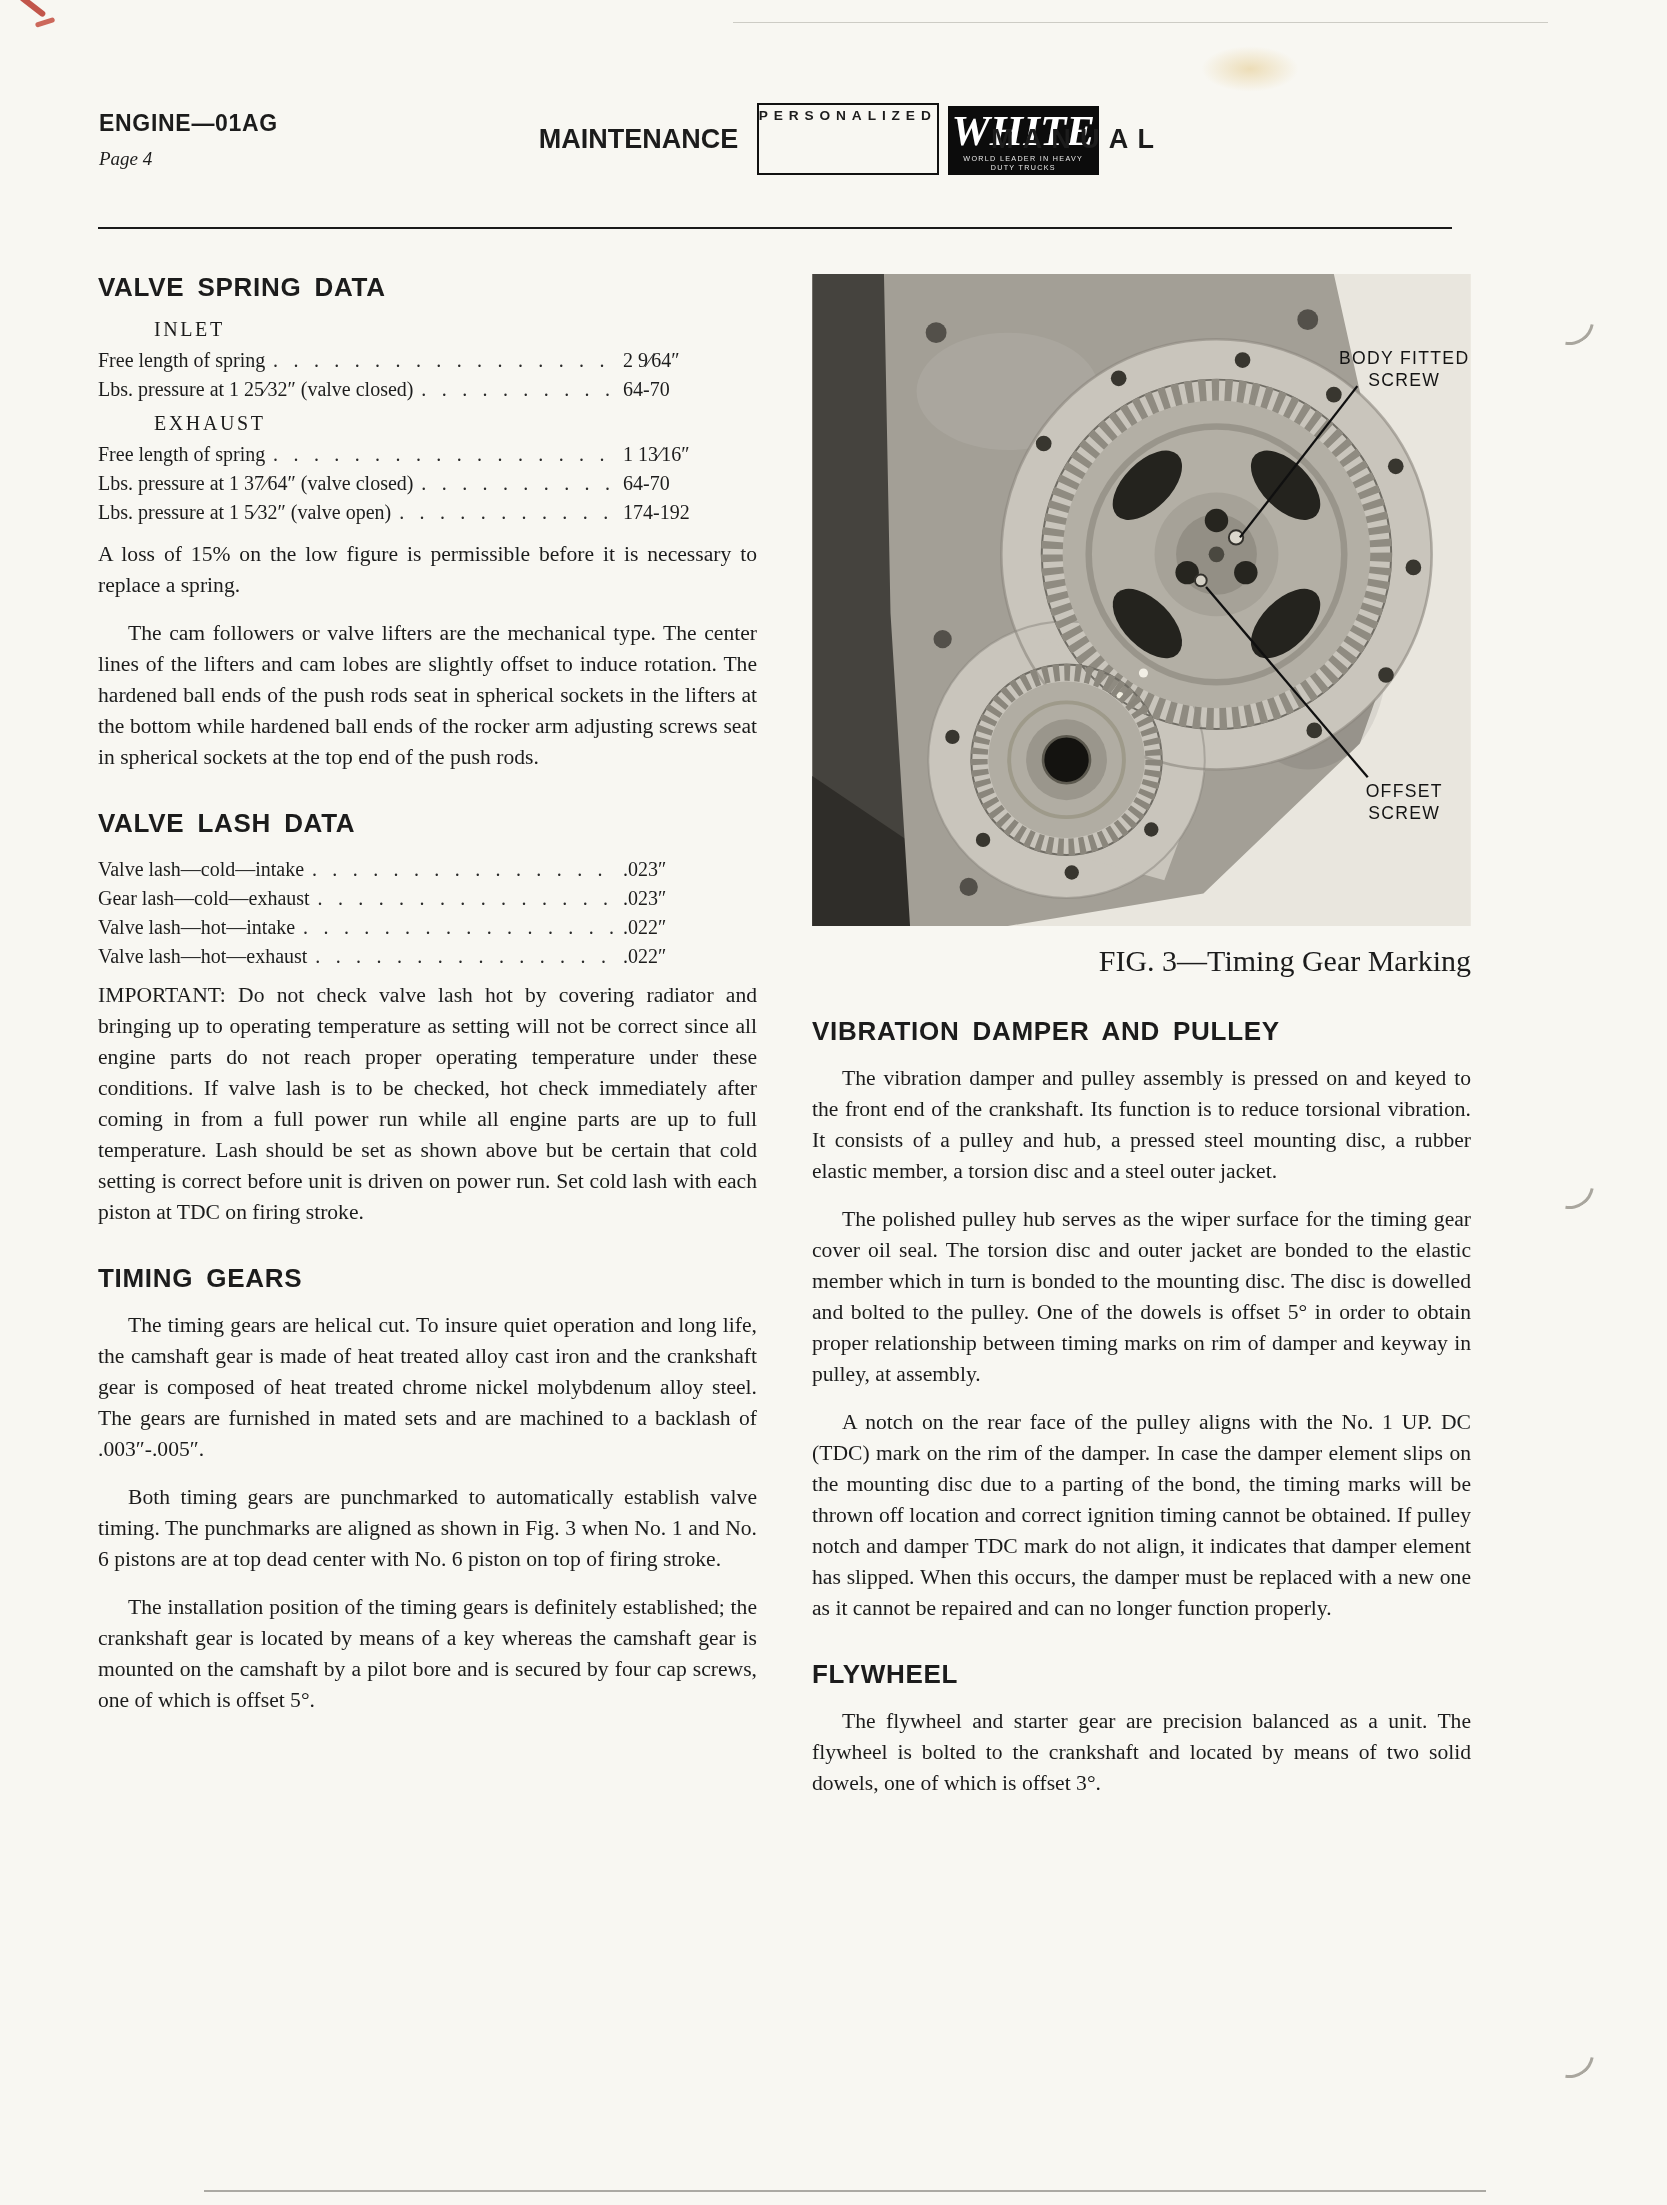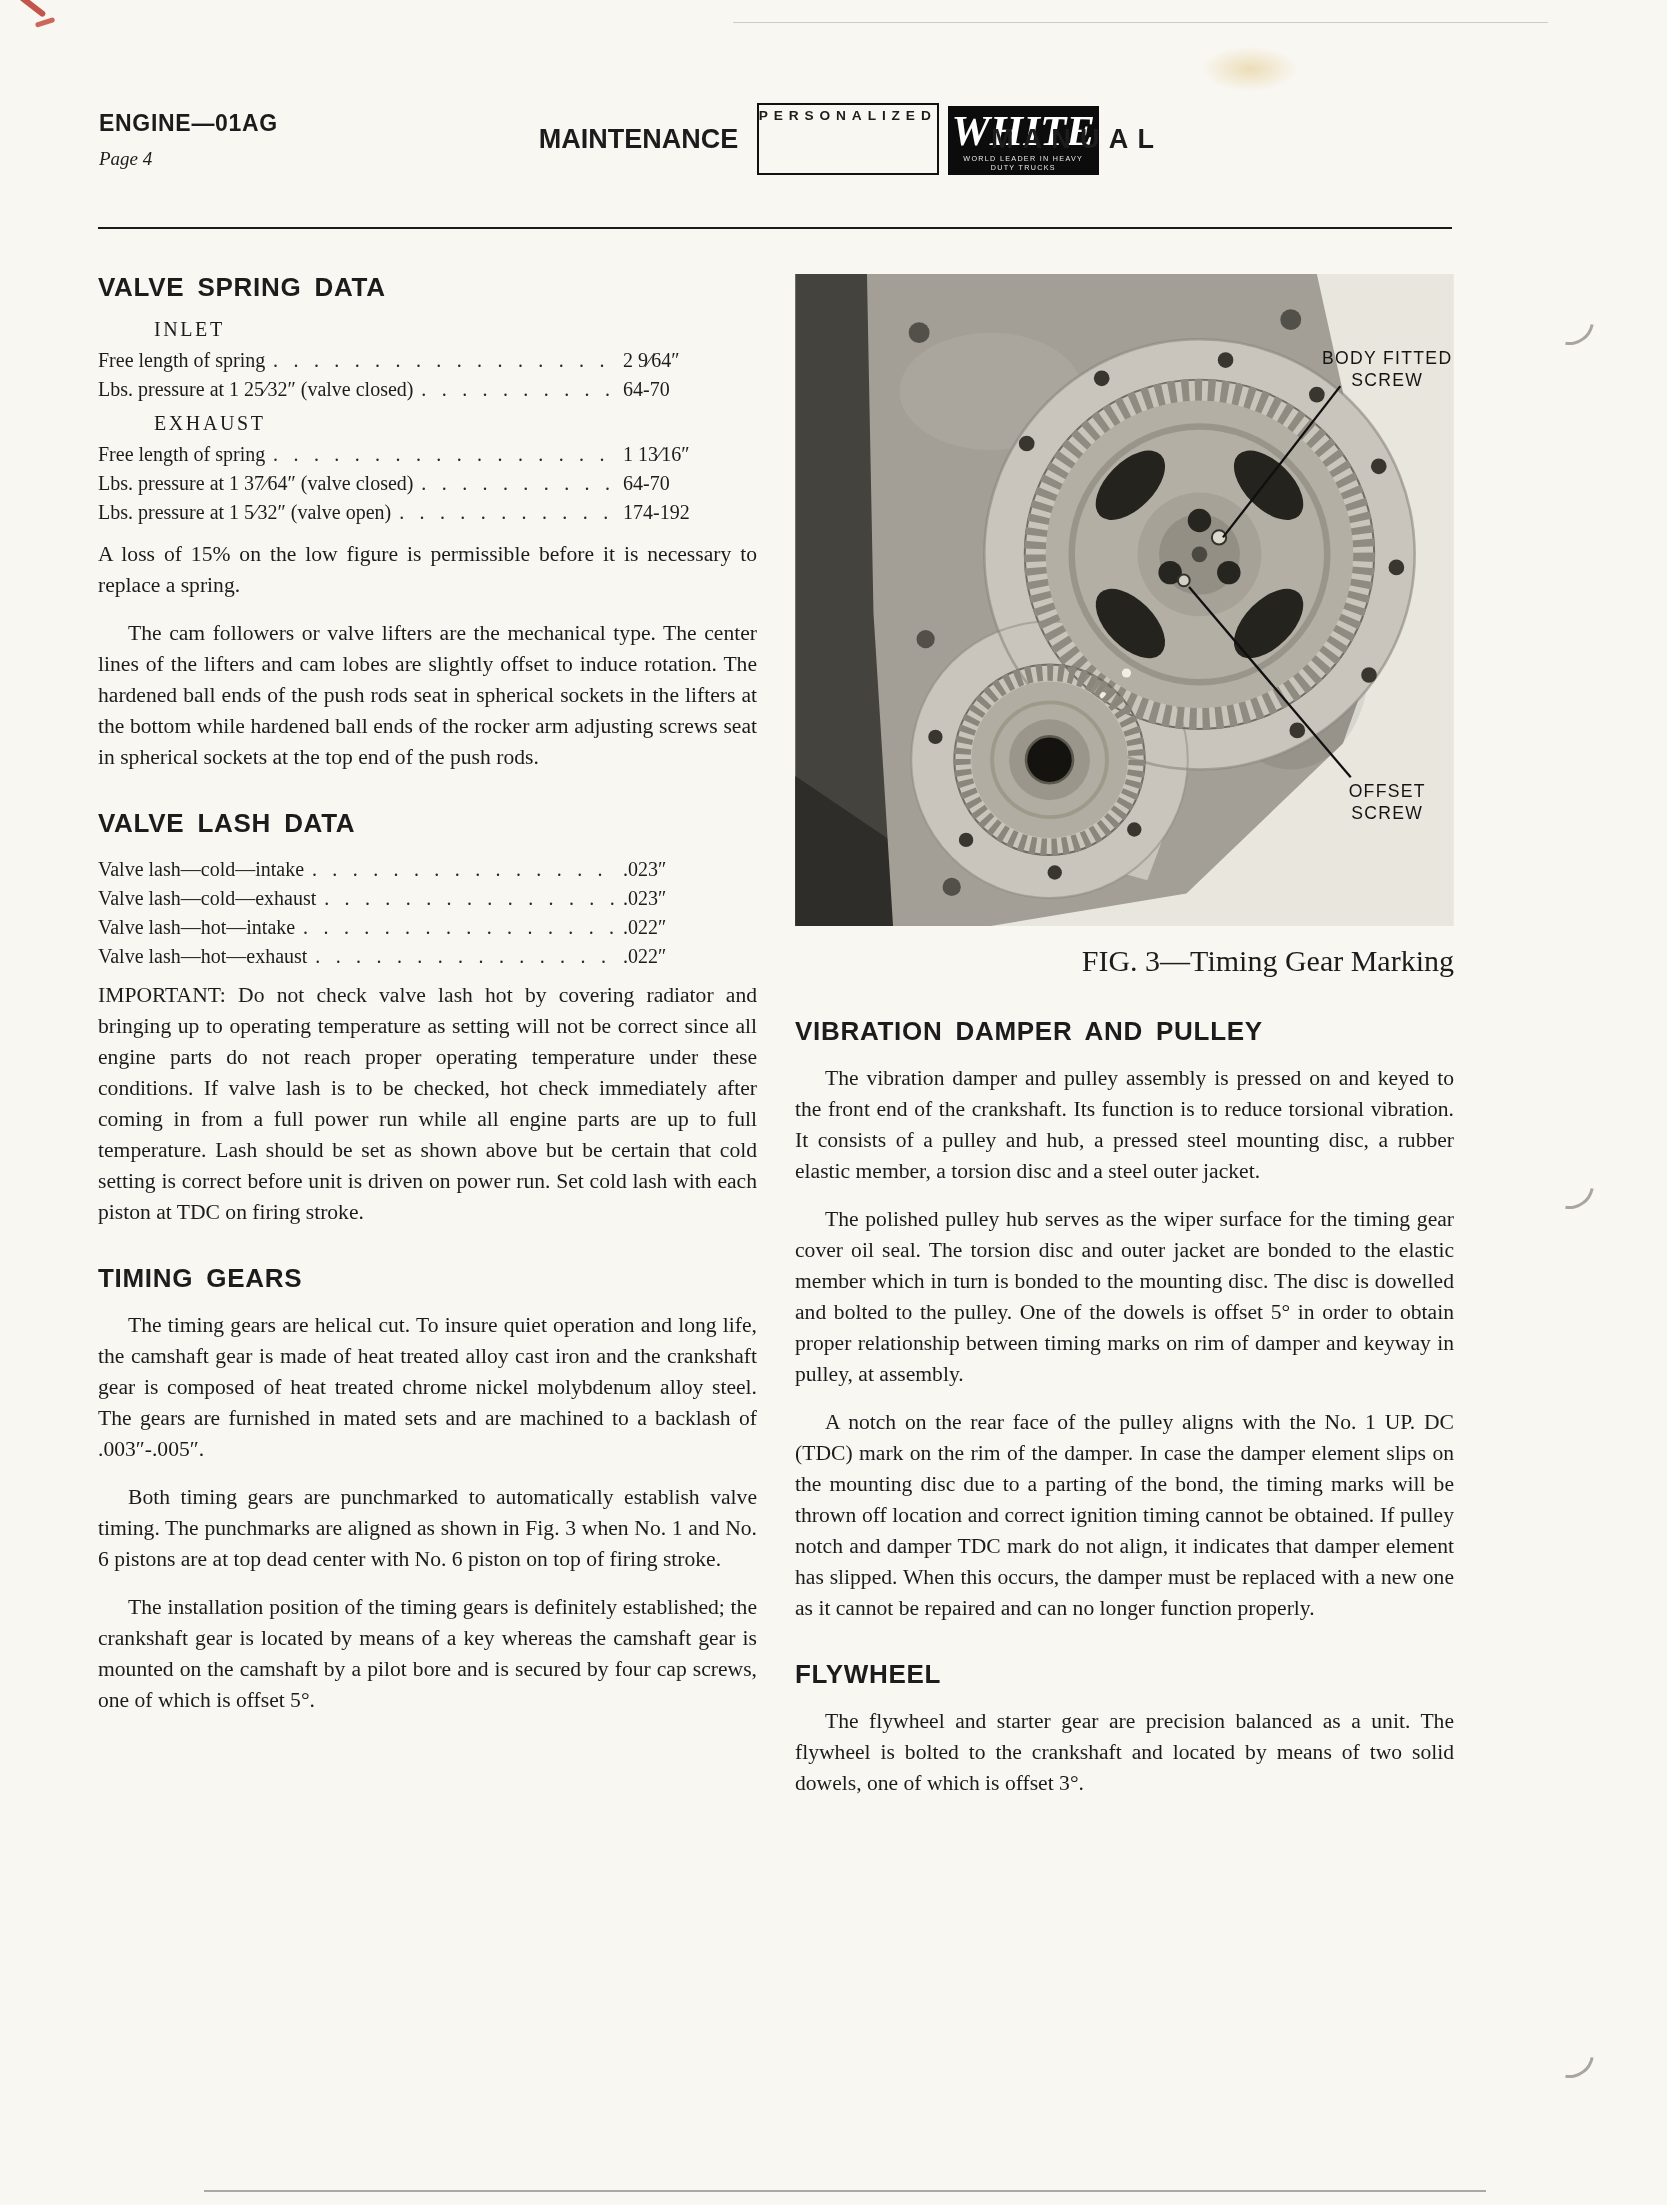--- a/index.html
+++ b/index.html
@@ -15,21 +15,21 @@
   .word-manual{letter-spacing:9.2px;}
   .logo{width:216px;display:flex;flex-direction:row;}
   .logo-top{border:2.6px solid #111;background:#f8f7f2;text-align:center;padding:2.6px 0 1.3px;
             font-family:"Liberation Sans",sans-serif;font-weight:700;font-size:13.7px;letter-spacing:5.9px;}
   .logo-black{background:#0c0c0c;color:#fff;text-align:center;margin-top:2.6px;padding:1.3px 3.9px 3.3px;margin-left:9px;}
   .logo-main{font-family:"Liberation Serif",serif;font-style:italic;font-weight:700;font-size:43px;line-height:47px;}
   .logo-sub{font-family:"Liberation Sans",sans-serif;font-size:7.2px;letter-spacing:1.3px;color:#e8e8e8;}
   .header-rule{position:absolute;top:227px;left:98px;width:1354px;border-top:2.6px solid #1a1a1a;}
 
   
-  .columns{position:absolute;top:261px;left:98px;width:1355px;display:flex;gap:38px;}
+  .columns{position:absolute;top:261px;left:98px;width:1355px;display:flex;gap:55px;}
   .col{width:659px;}
   h2.sec{font-family:"Liberation Sans",sans-serif;font-weight:700;font-size:26px;letter-spacing:0.7px;
          word-spacing:5.2px;margin:35px 0 15.7px;}
   h2.first{margin-top:10.5px;}
   .subhead{font-size:20px;letter-spacing:2.6px;margin:7.9px 0 5.2px 56px;}
   p.body{font-size:21.6px;line-height:31px;text-align:justify;margin:0 0 17px;}
   p.indent{text-indent:30px;}
   .spec-row{display:flex;align-items:baseline;font-size:20px;line-height:29px;}
   .spec-label{flex:none;white-space:nowrap;}
   .spec-dots{flex:1;overflow:hidden;white-space:nowrap;margin:0 7.9px;}
@@ -127,21 +127,21 @@
 
       <p class="body indent">The cam followers or valve lifters are the mechanical type. The center lines of the lifters and cam lobes are slightly offset to induce rotation. The hardened ball ends of the push rods seat in spherical sockets in the lifters at the bottom while hardened ball ends of the rocker arm adjusting screws seat in spherical sockets at the top end of the push rods.</p>
 
       <h2 class="sec">VALVE LASH DATA</h2>
       <div class="spec-row">
         <span class="spec-label">Valve lash—cold—intake</span>
         <span class="spec-dots"></span>
         <span class="spec-value">.023″</span>
       </div>
       <div class="spec-row">
-        <span class="spec-label">Valve lash—cold—exhaust</span>
+        <span class="spec-label">Gear lash—cold—exhaust</span>
         <span class="spec-dots"></span>
         <span class="spec-value">.023″</span>
       </div>
       <div class="spec-row">
         <span class="spec-label">Valve lash—hot—intake</span>
         <span class="spec-dots"></span>
         <span class="spec-value">.022″</span>
       </div>
       <div class="spec-row">
         <span class="spec-label">Valve lash—hot—exhaust</span>

